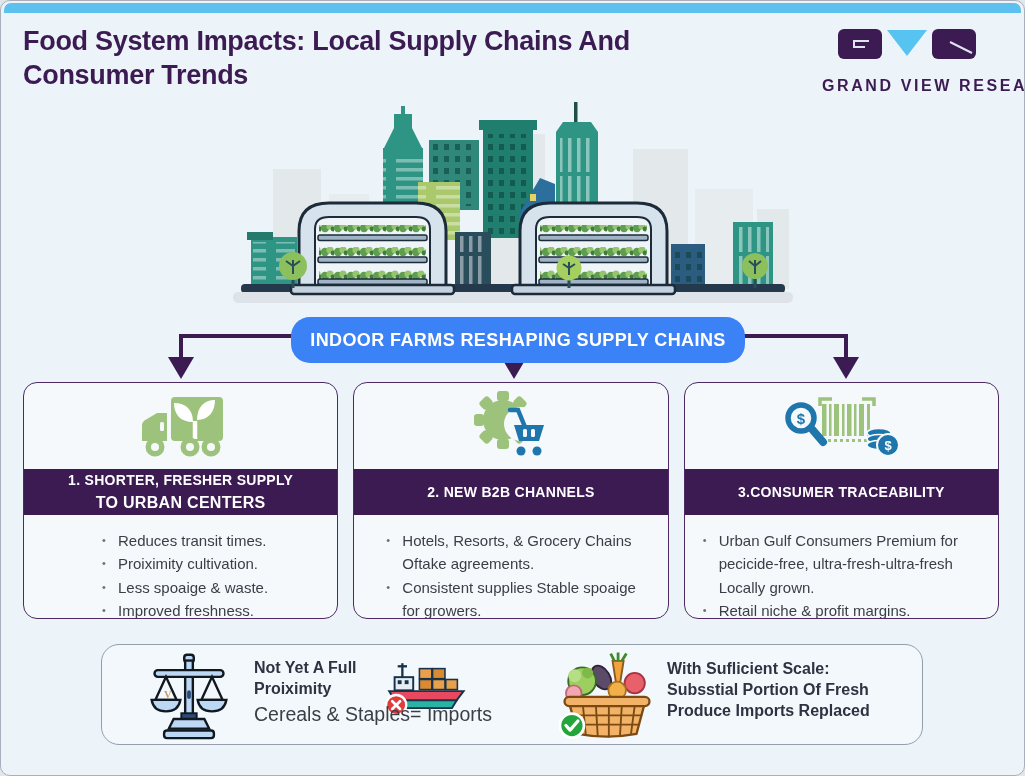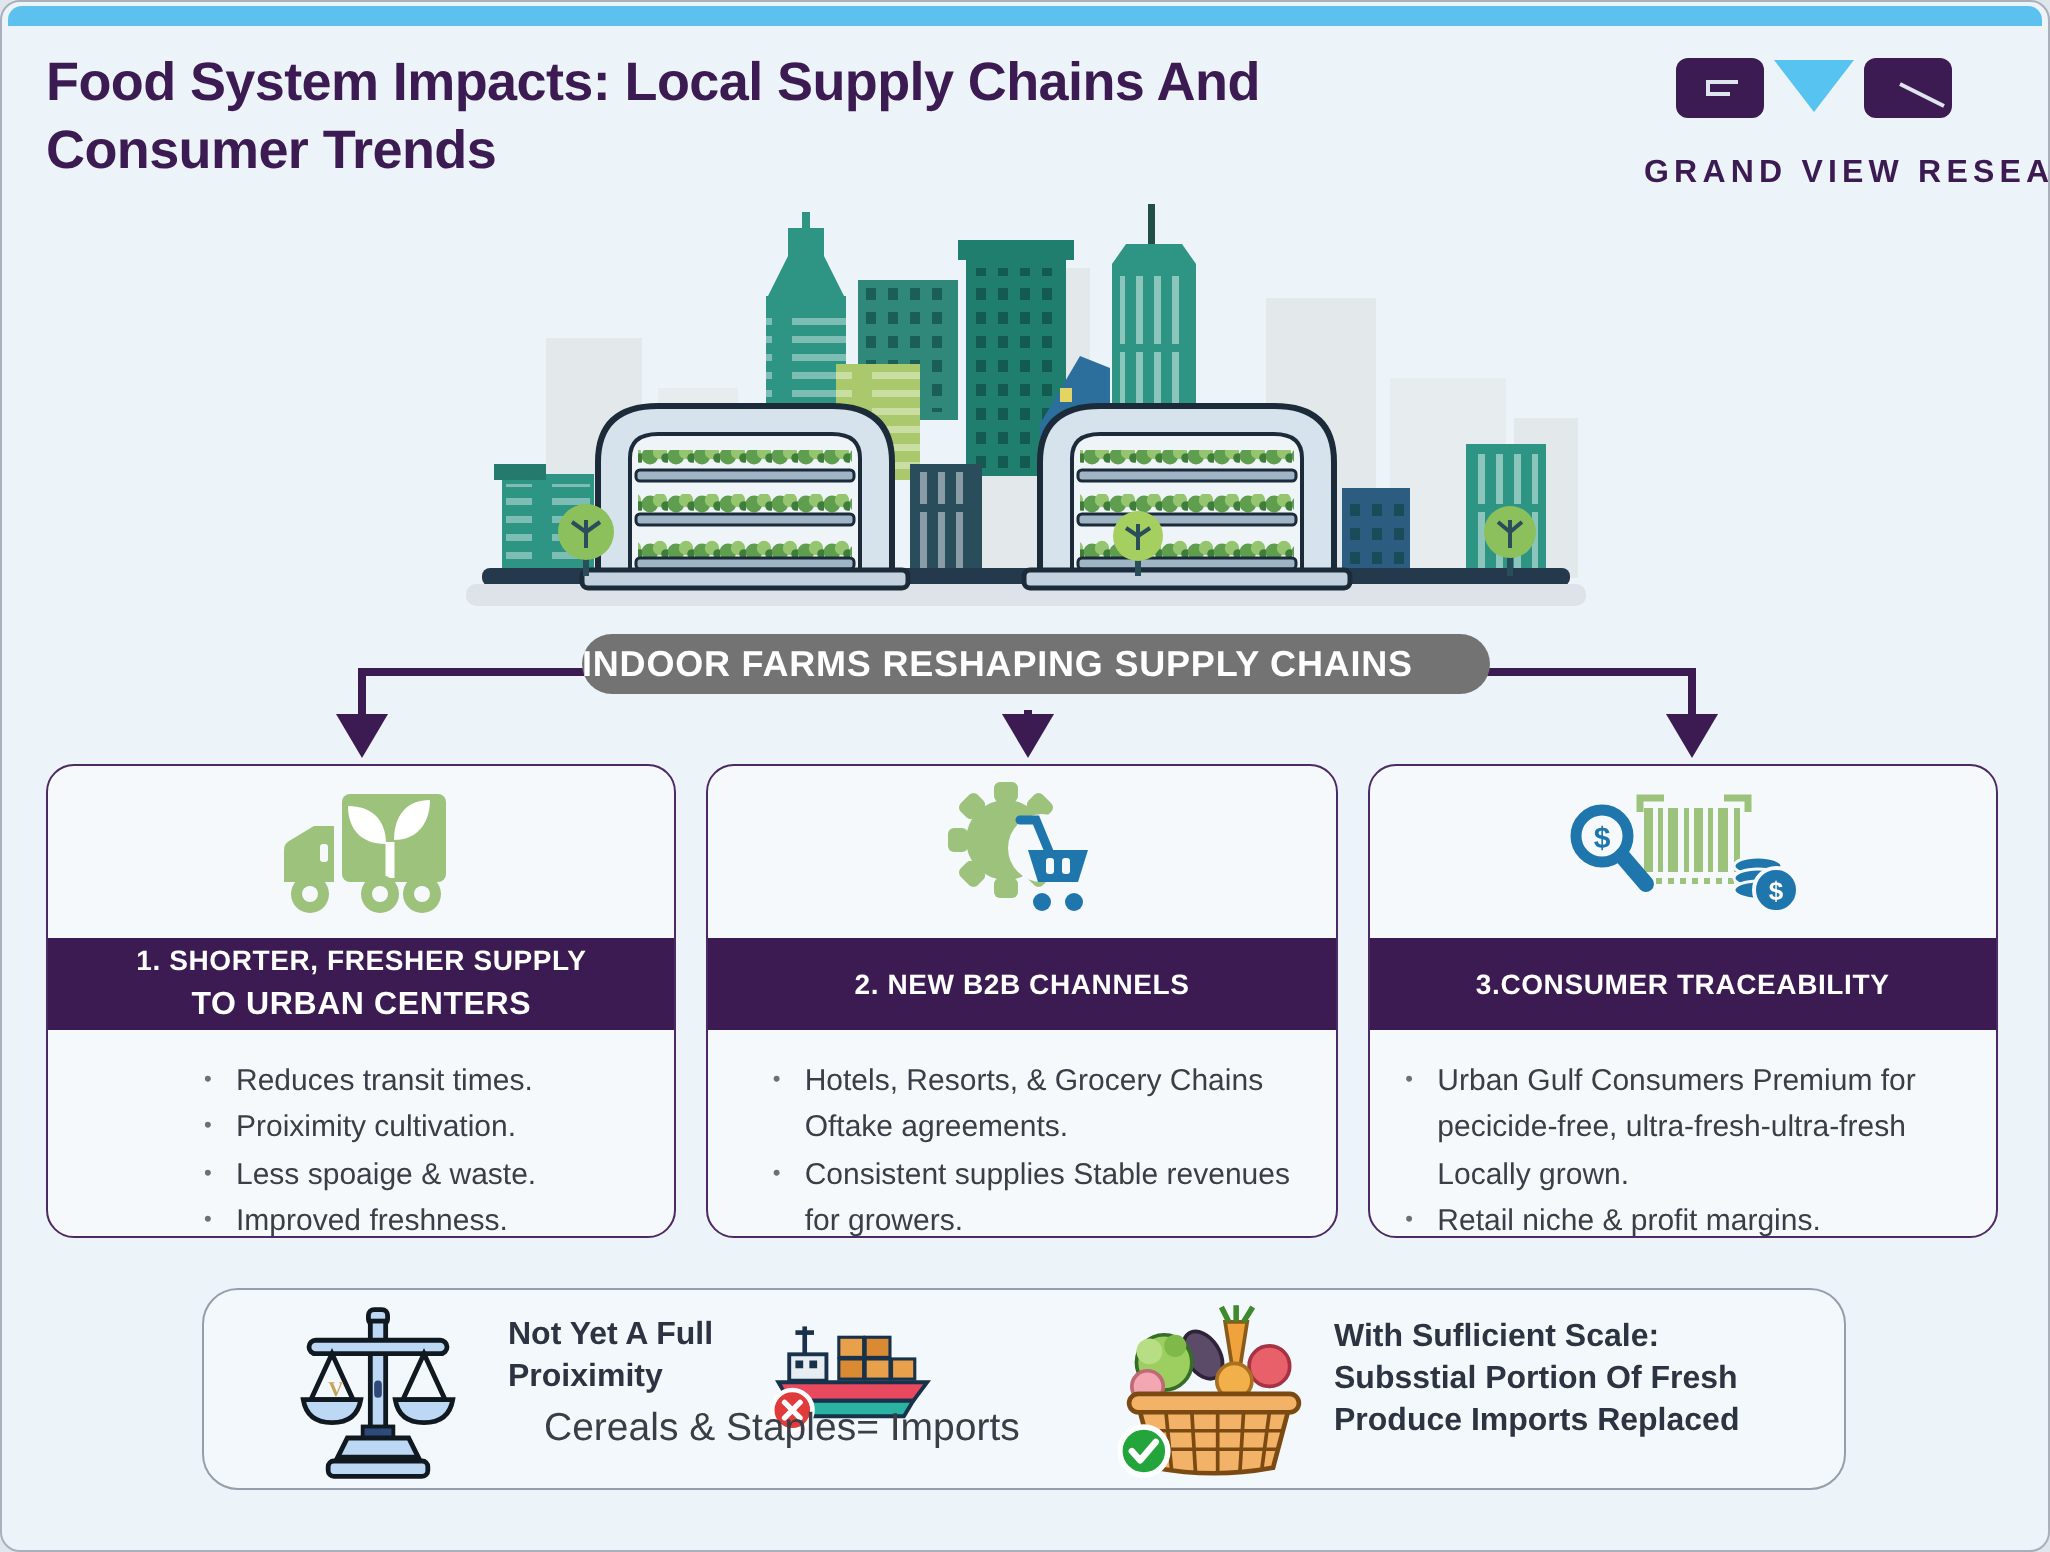--- a/index.html
+++ b/index.html
@@ -10,22 +10,22 @@
   
   .title{position:absolute;left:22px;top:24px;width:700px;color:#3b1b52;font-size:27px;line-height:1.25;
          font-weight:800;letter-spacing:-0.3px;}
   .logo{position:absolute;right:30px;top:28px;width:172px;text-align:center;}
   .logo-word{margin-top:12px;color:#3b1b52;font-size:16px;font-weight:700;letter-spacing:2.6px;white-space:nowrap;}
 
   
   .city{position:absolute;left:232px;top:93px;}
 
   
-  .banner{position:absolute;left:290px;top:316px;width:454px;height:30px;background:#737373;border-radius:19px;
-          display:flex;align-items:center;justify-content:flex-start;color:#ffffff;font-weight:700;font-size:18px;
+  .banner{position:absolute;left:290px;top:316px;width:454px;height:46px;background:#3b82f6;border-radius:19px;
+          display:flex;align-items:center;justify-content:center;color:#ffffff;font-weight:700;font-size:18px;
           letter-spacing:0.4px;}
   .arrows{position:absolute;left:0;top:300px;}
 
   
   .cards{position:absolute;left:22px;top:381px;width:976px;display:flex;gap:15px;}
   .card{position:relative;flex:1;height:237px;background:#f5f9fc;border:1.5px solid #4d2a63;border-radius:14px;
         box-sizing:border-box;overflow:hidden;}
   .card-icon{height:86px;display:flex;align-items:center;justify-content:center;}
   .card-band{position:absolute;left:0;right:0;top:86px;height:46px;background:#3b1b52;color:#ffffff;
              display:flex;flex-direction:column;align-items:center;justify-content:center;
@@ -232,21 +232,21 @@
           <rect x="62" y="38" width="4" height="8" rx="1.5" fill="#f5f9fc"></rect>
           <circle cx="52" cy="60" r="4.5" fill="#1e76ad"></circle>
           <circle cx="68" cy="60" r="4.5" fill="#1e76ad"></circle>
         </svg>
       </div>
       <div class="card-band">
         <div>2. NEW B2B CHANNELS</div>
       </div>
       <ul class="card-bullets pad2">
         <li>Hotels, Resorts, &amp; Grocery Chains Oftake agreements.</li>
-        <li>Consistent supplies Stable revenues for growers.</li>
+        <li>Consistent supplies Stable spoaige for growers.</li>
       </ul>
     </div>
 
     <div class="card">
       <div class="card-icon">
         <svg width="118" height="66" viewBox="0 0 118 66">
           <path d="M38,13 v-7 h12" fill="none" stroke="#9cc27c" stroke-width="3.5"></path>
           <path d="M80,6 h12 v7" fill="none" stroke="#9cc27c" stroke-width="3.5"></path>
           <g fill="#9cc27c">
             <rect x="40" y="11" width="4.5" height="32"></rect>
@@ -318,21 +318,21 @@
       <rect x="61" y="15" width="16" height="13" fill="#d98a33" stroke="#17324a" stroke-width="2"></rect>
       <rect x="44" y="29" width="16" height="13" fill="#d98a33" stroke="#17324a" stroke-width="2"></rect>
       <rect x="61" y="29" width="16" height="13" fill="#e8a04b" stroke="#17324a" stroke-width="2"></rect>
       <rect x="78" y="29" width="15" height="13" fill="#e8a04b" stroke="#17324a" stroke-width="2"></rect>
       <path d="M5,44 H101 L92,56 H12 Z" fill="#e8495f" stroke="#17324a" stroke-width="2.5"></path>
       <path d="M12,56 H92 L86,66 H18 Z" fill="#2ab3a3" stroke="#17324a" stroke-width="2.5"></path>
       <circle cx="14" cy="62" r="13" fill="#e23b3b" stroke="#ffffff" stroke-width="3"></circle>
       <path d="M9,57 L19,67 M19,57 L9,67" stroke="#ffffff" stroke-width="3.5" stroke-linecap="round"></path>
     </svg>
 
-    <div class="f-abs f-reg" style="left:152px;top:58px;margin-left:18px;">Cereals &amp; Staples= Imports</div>
+    <div class="f-abs f-reg" style="left:152px;top:58px;">Cereals &amp; Staples= Imports</div>
 
     <svg class="f-abs" style="left:457px;top:6px;" width="96" height="90" viewBox="0 0 104 96">
       <polygon points="58,10 70,10 64,48" fill="#f0a23c" stroke="#8a5a1a" stroke-width="2"></polygon>
       <path d="M60,10 l-4,-8 M64,10 l0,-9 M68,10 l5,-8" stroke="#3f8a2c" stroke-width="3" fill="none"></path>
       <ellipse cx="46" cy="28" rx="9" ry="14" transform="rotate(-32 46 28)" fill="#5b4a68" stroke="#2e2338" stroke-width="2"></ellipse>
       <circle cx="25" cy="32" r="15" fill="#9ccf5f" stroke="#356e26" stroke-width="2"></circle>
       <circle cx="17" cy="26" r="7" fill="#b7dd85"></circle>
         <circle cx="31" cy="23" r="6" fill="#7fb94a"></circle>
       <circle cx="82" cy="34" r="11" fill="#e8606a" stroke="#a63343" stroke-width="2"></circle>
       <circle cx="16" cy="45" r="8.5" fill="#f2a7b2" stroke="#c06a78" stroke-width="2"></circle>

